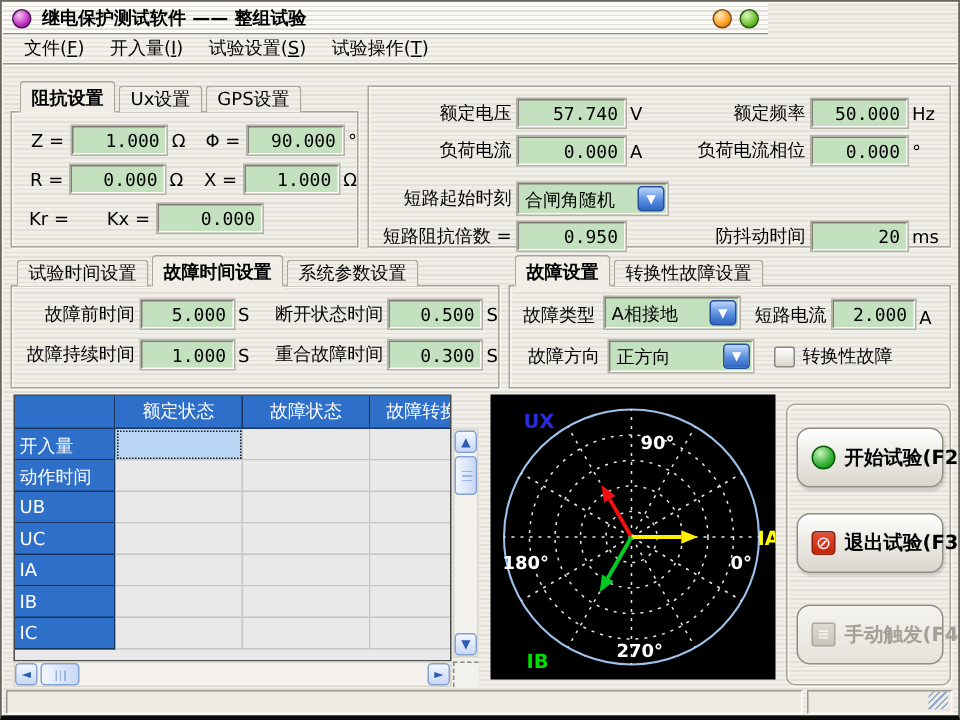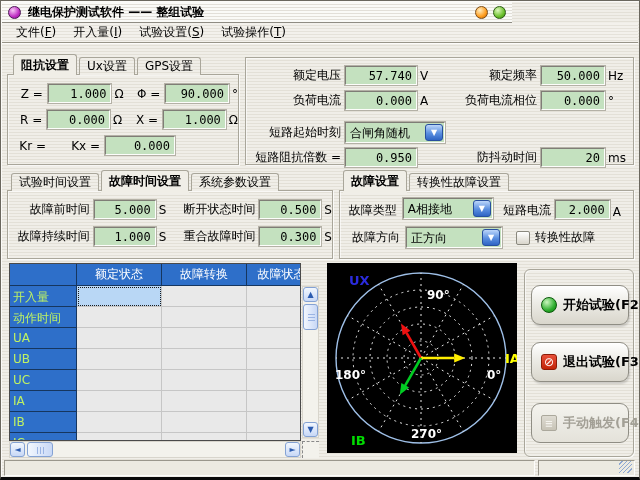--- a/index.html
+++ b/index.html
@@ -86,21 +86,21 @@
     border:1px solid #4a4a4a; overflow:hidden; background:#e9e9e9;
   }
   .trow { display:grid; grid-template-columns:67px 85px 85px 70px; height:21px; }
   .trow.head { height:22px; }
   .hcell {
     background:#2e6fc9; color:#fff; text-align:center; line-height:21px;
     border-right:1px solid #16365f; border-bottom:1px solid #16365f;
     font-size:12px; white-space:nowrap; overflow:hidden;
   }
   .rcell {
-    background:#2e6fc9; color:#bef264; padding:3px 0 0 3px;
+    background:#2e6fc9; color:#ffffff; padding:3px 0 0 3px;
     border-right:1px solid #16365f; border-bottom:1px solid #16365f;
     font-size:12px; white-space:nowrap; overflow:hidden;
   }
   .dcell { background:#e9e9e9; border-right:1px solid #c6c6c6; border-bottom:1px solid #c6c6c6; }
   .dcell.sel { background:#b9d7f5; outline:1px dotted #1a1a1a; outline-offset:-2px; }
   
   .sb-track-v { position:absolute; left:301px; top:285px; width:17px; height:152px; background:#f3f2ec; border:1px solid #d8d5cc; }
   .sb-track-h { position:absolute; left:8px; top:440px; width:292px; height:17px; background:#f3f2ec; border:1px solid #d8d5cc; }
   .sb-btn {
     position:absolute; width:15px; height:15px; border-radius:3px;
@@ -278,37 +278,31 @@
       <span style="width:14px;"></span>
       <span class="checkbox"></span>
       <span>转换性故障</span>
     </div>
   </div>
 
   <div class="grid">
     <div class="trow head">
       <span class="hcell"></span>
       <span class="hcell">额定状态</span>
+      <span class="hcell">故障状态</span>
       <span class="hcell">故障转换</span>
-      <span class="hcell">故障状态</span>
     </div>
     <div class="trow">
       <span class="rcell">开入量</span>
       <span class="dcell sel"></span>
       <span class="dcell"></span>
       <span class="dcell"></span>
     </div>
     <div class="trow">
       <span class="rcell">动作时间</span>
-      <span class="dcell"></span>
-      <span class="dcell"></span>
-      <span class="dcell"></span>
-    </div>
-    <div class="trow">
-      <span class="rcell">UA</span>
       <span class="dcell"></span>
       <span class="dcell"></span>
       <span class="dcell"></span>
     </div>
     <div class="trow">
       <span class="rcell">UB</span>
       <span class="dcell"></span>
       <span class="dcell"></span>
       <span class="dcell"></span>
     </div>

